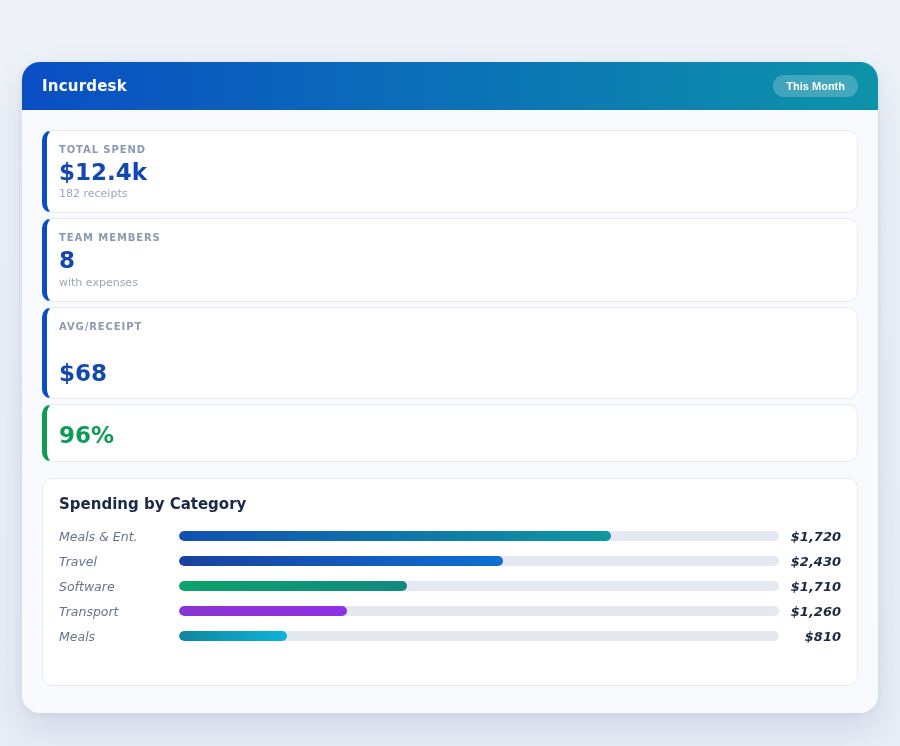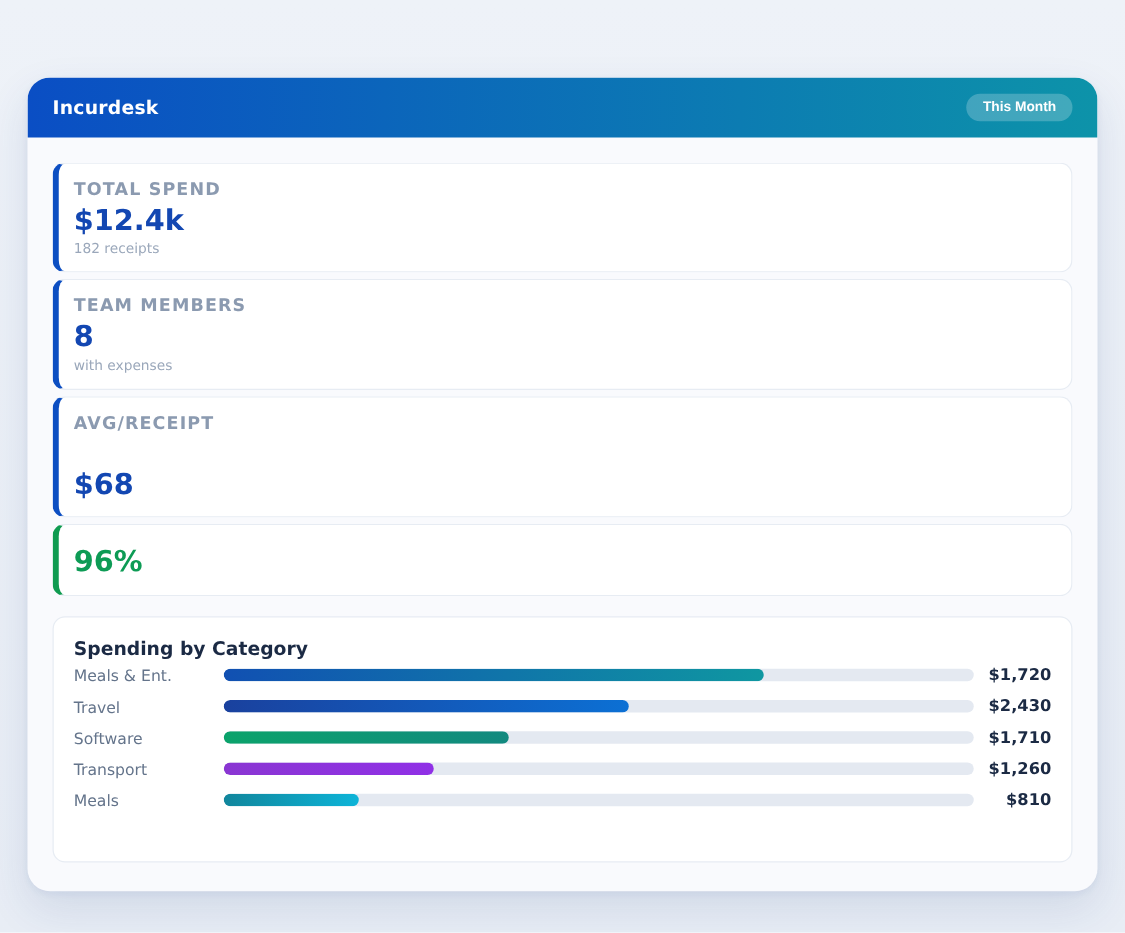--- a/index.html
+++ b/index.html
@@ -48,21 +48,21 @@
   .stat-card {
     background: #ffffff;
     border: 1px solid #e7ecf3;
     border-left-width: 5px;
     border-left-style: solid;
     border-radius: 10px;
     padding: 13px 16px 12px 12px;
     margin-bottom: 5px;
   }
   .stat-label {
-    font-size: 14px;
+    font-size: 10px;
     font-weight: bold;
     letter-spacing: 0.9px;
     color: #8b9ab0;
     text-transform: uppercase;
   }
   .stat-value {
     font-size: 23px;
     font-weight: bold;
     margin-top: 4px;
     line-height: 1.15;
@@ -76,26 +76,27 @@
     background: #ffffff;
     border: 1px solid #e7ecf3;
     border-radius: 10px;
     margin-top: 16px;
     padding: 16px 16px 36px 16px;
   }
   .chart-title {
     font-size: 15px;
     font-weight: bold;
     color: #1b2a44;
-    margin-bottom: 0;
+    margin-bottom: 11px;
   }
   .chart-row {
     display: flex;
     align-items: center;
     height: 25px;
+    font-style: italic;
   }
   .row-label {
     width: 120px;
     flex: 0 0 120px;
     font-size: 12.5px;
     color: #64748b;
   }
   .row-track {
     flex: 1;
     height: 10px;

